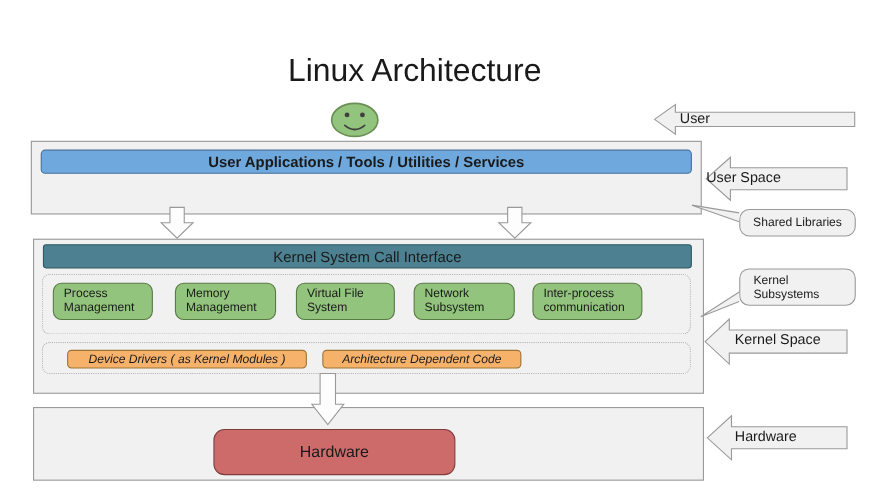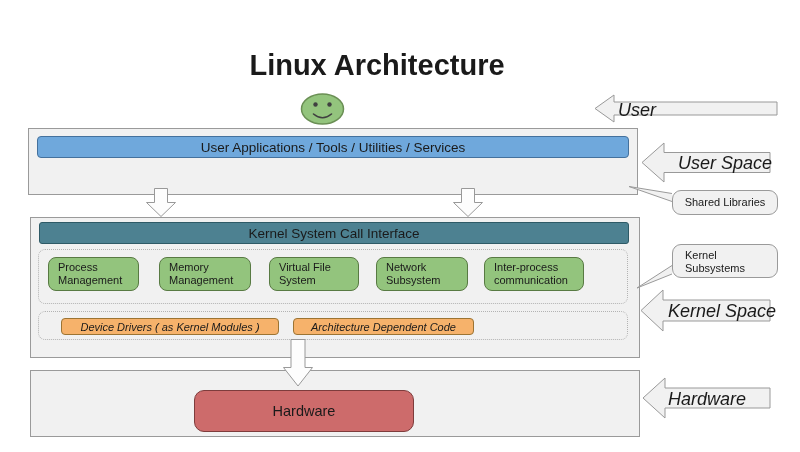--- a/index.html
+++ b/index.html
@@ -11,35 +11,35 @@
     --dotted_border:#b3b3b3; --text:#1a1a1a;
   }
   html,body{margin:0;padding:0;background:#fff;}
   .canvas{
     position:relative;width:800px;height:452px;background:var(--page_bg);
     font-family:"Liberation Sans","DejaVu Sans",sans-serif;color:var(--text);overflow:hidden;
   }
   .abs{position:absolute;box-sizing:border-box;}
   .layer{position:absolute;left:0;top:0;width:800px;height:452px;pointer-events:none;} .boxes{z-index:2;} .over{z-index:3;}
   .lbl{z-index:4;}
-  .title{left:77px;top:48px;width:600px;text-align:center;font-size:29px;line-height:34px;z-index:2;font-weight:bold;}
+  .title{left:77px;top:48px;width:600px;text-align:center;font-size:29px;line-height:34px;z-index:2;}
   .container{background:var(--container_fill);border:1px solid var(--container_border);}
   .bar-blue{background:var(--blue_bar);border:1px solid var(--blue_bar_border);border-radius:4px;}
   .box-lightblue{background:var(--light_blue);border:1px solid var(--light_blue_border);border-radius:5px;}
   .bar-teal{background:var(--teal);border:1px solid var(--teal_border);border-radius:3px;}
   .dotted{border:1px dotted var(--dotted_border);border-radius:7px;}
   .box-green{background:var(--green);border:1px solid var(--green_border);border-radius:8px;
     font-size:11px;line-height:13.5px;padding-left:9px;display:flex;flex-direction:column;justify-content:center;}
   .box-orange{background:var(--orange);border:1px solid var(--orange_border);border-radius:4px;
     font-size:11px;display:flex;align-items:center;justify-content:center;font-style:italic;}
   .box-red{background:var(--red);border:1.5px solid var(--red_border);border-radius:10px;font-size:14.5px;}
   .c{display:flex;align-items:center;justify-content:center;}
   .f13{font-size:13.5px;}
   .callout{background:var(--container_fill);border:1px solid var(--container_border);border-radius:9px;font-size:11px;line-height:13px;z-index:2;}
-  .arrow-label{font-size:18px;white-space:nowrap;font-style:italic;}
+  .arrow-label{font-size:13px;white-space:nowrap;}
   .arrow-left{fill:var(--arrow_fill);stroke:var(--arrow_stroke);stroke-width:1;}
   .arrow-down{fill:var(--white_arrow_fill);stroke:var(--arrow_stroke);stroke-width:1;}
   .tail-fill{fill:var(--container_fill);stroke:none;}
   .tail-line{stroke:var(--container_border);stroke-width:1;fill:none;}
   .smiley-face{fill:var(--green);stroke:#6a8f54;stroke-width:1.5;}
   .smiley-feature{fill:#404040;}
   .smiley-mouth{fill:none;stroke:#404040;stroke-width:1.6;stroke-linecap:round;}
 </style>
 </head>
 <body>
@@ -69,21 +69,21 @@
     <g>
       <polygon class="tail-fill" points="672,193.5 672,201.5 629,186.5"></polygon>
       <path class="tail-line" d="M672,193.5 L629,186.5 M672,201.5 L629,186.5"></path>
     </g>
     <g>
       <polygon class="tail-fill" points="672,265.5 672,274 637,288"></polygon>
       <path class="tail-line" d="M672,265.5 L637,288 M672,274 L637,288"></path>
     </g>
   </svg>
 
-  <div class="abs boxes container" style="left:28px;top:128px;width:610px;height:67px;">
+  <div class="abs boxes container" style="left:28px;top:128px;width:610px;height:67px;font-weight:bold;">
     <div class="abs bar-blue c f13" style="left:8px;top:7px;width:592px;height:22px;">
       <span>User Applications / Tools / Utilities / Services</span>
     </div>
   </div>
 
   <div class="abs boxes container" style="left:30px;top:217px;width:610px;height:141px;">
     <div class="abs bar-teal c f13" style="left:8px;top:4px;width:590px;height:22px;">
       <span>Kernel System Call Interface</span>
     </div>
     <div class="abs dotted" style="left:7px;top:31px;width:590px;height:55px;">
@@ -113,21 +113,21 @@
     </div>
   </div>
 
   <div class="abs boxes container" style="left:30px;top:370px;width:610px;height:67px;">
     <div class="abs box-red c" style="left:163px;top:19px;width:220px;height:42px;">
       <span>Hardware</span>
     </div>
   </div>
 
   <div class="abs lbl arrow-label" style="left:618px;top:100px;">User</div>
-  <div class="abs lbl arrow-label" style="left:678px;top:153px;">User Space</div>
+  <div class="abs lbl arrow-label" style="left:642px;top:153px;">User Space</div>
   <div class="abs lbl arrow-label" style="left:668px;top:301px;">Kernel Space</div>
   <div class="abs lbl arrow-label" style="left:668px;top:389px;">Hardware</div>
 
   <div class="abs callout c" style="left:672px;top:190px;width:106px;height:25px;">
     <span>Shared Libraries</span>
   </div>
   <div class="abs callout" style="left:672px;top:244px;width:106px;height:34px;padding:4px 32px 0 12px;">
     <span>Kernel Subsystems</span>
   </div>
 

